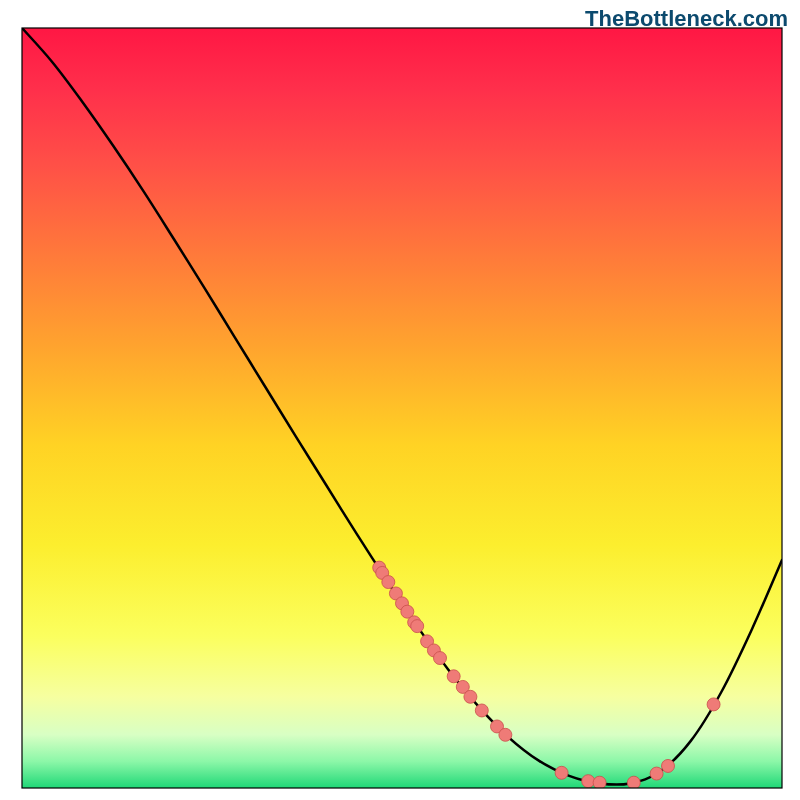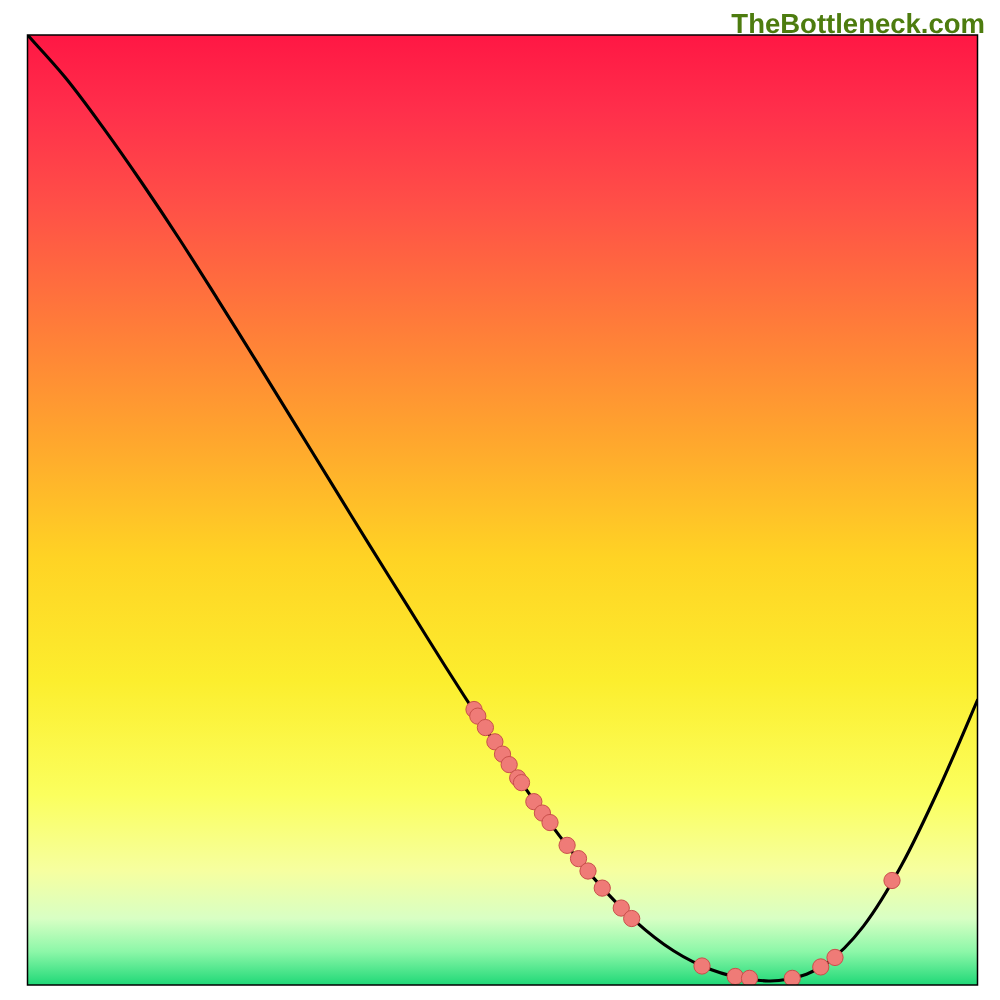--- a/index.html
+++ b/index.html
@@ -10,21 +10,21 @@
     background: #ffffff;
     position: relative;
   }
   .watermark {
     position: absolute;
     top: 6px;
     right: 12px;
     font-family: Arial, sans-serif;
     font-size: 22px;
     font-weight: bold;
-    color: #4d7c0f;
+    color: #0c4a6e;
     z-index: 10;
   }
   svg { display: block; }
 </style>
 </head>
 <body>
 
 <div class="chart-container">
   <div class="watermark">TheBottleneck.com</div>
   <svg id="plot" width="800" height="800" viewBox="0 0 800 800">

